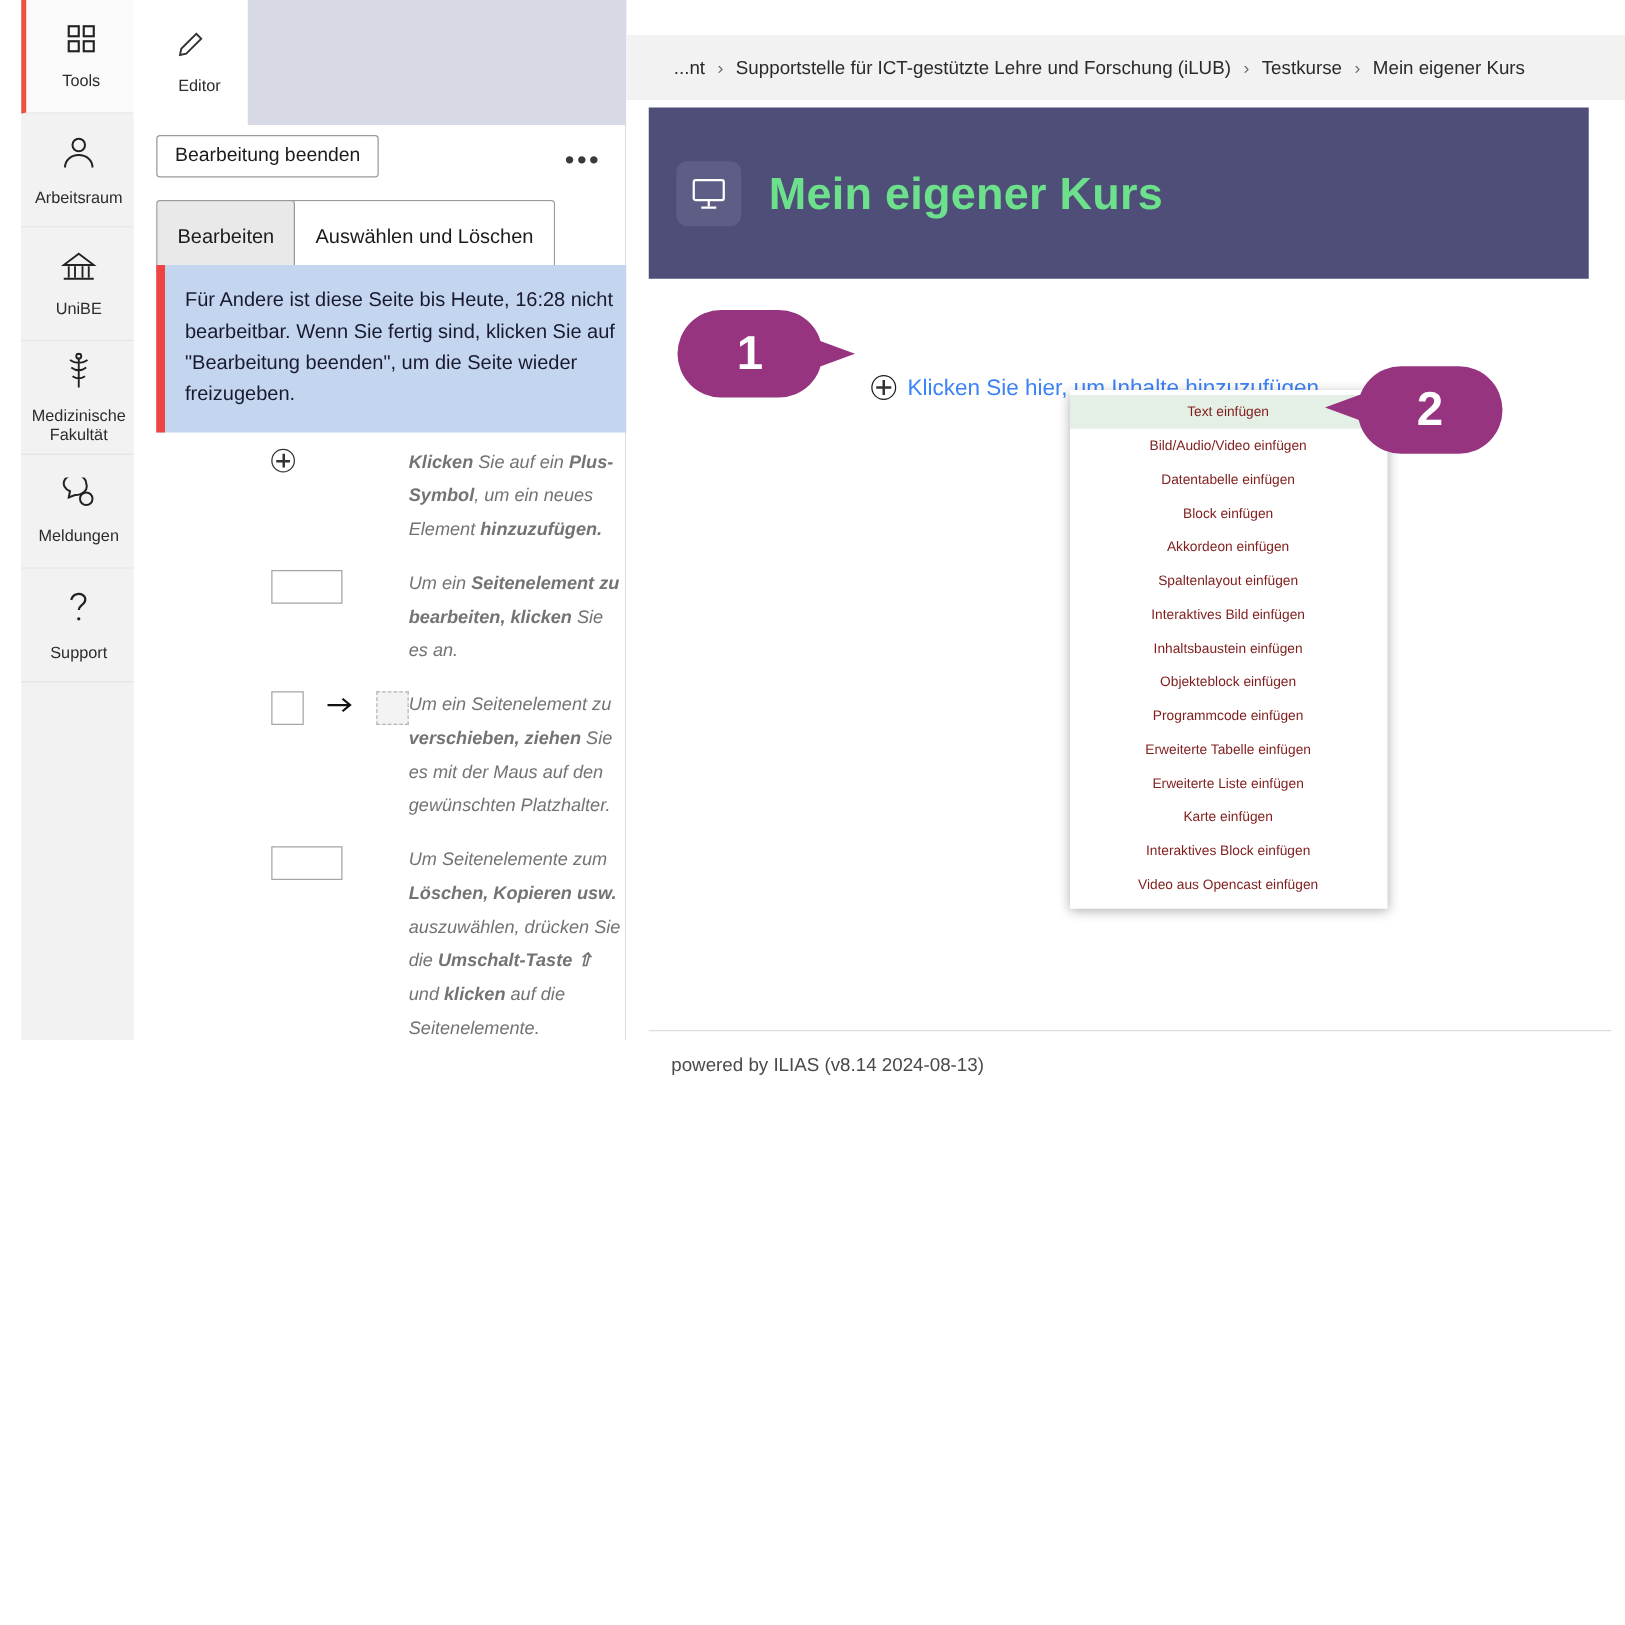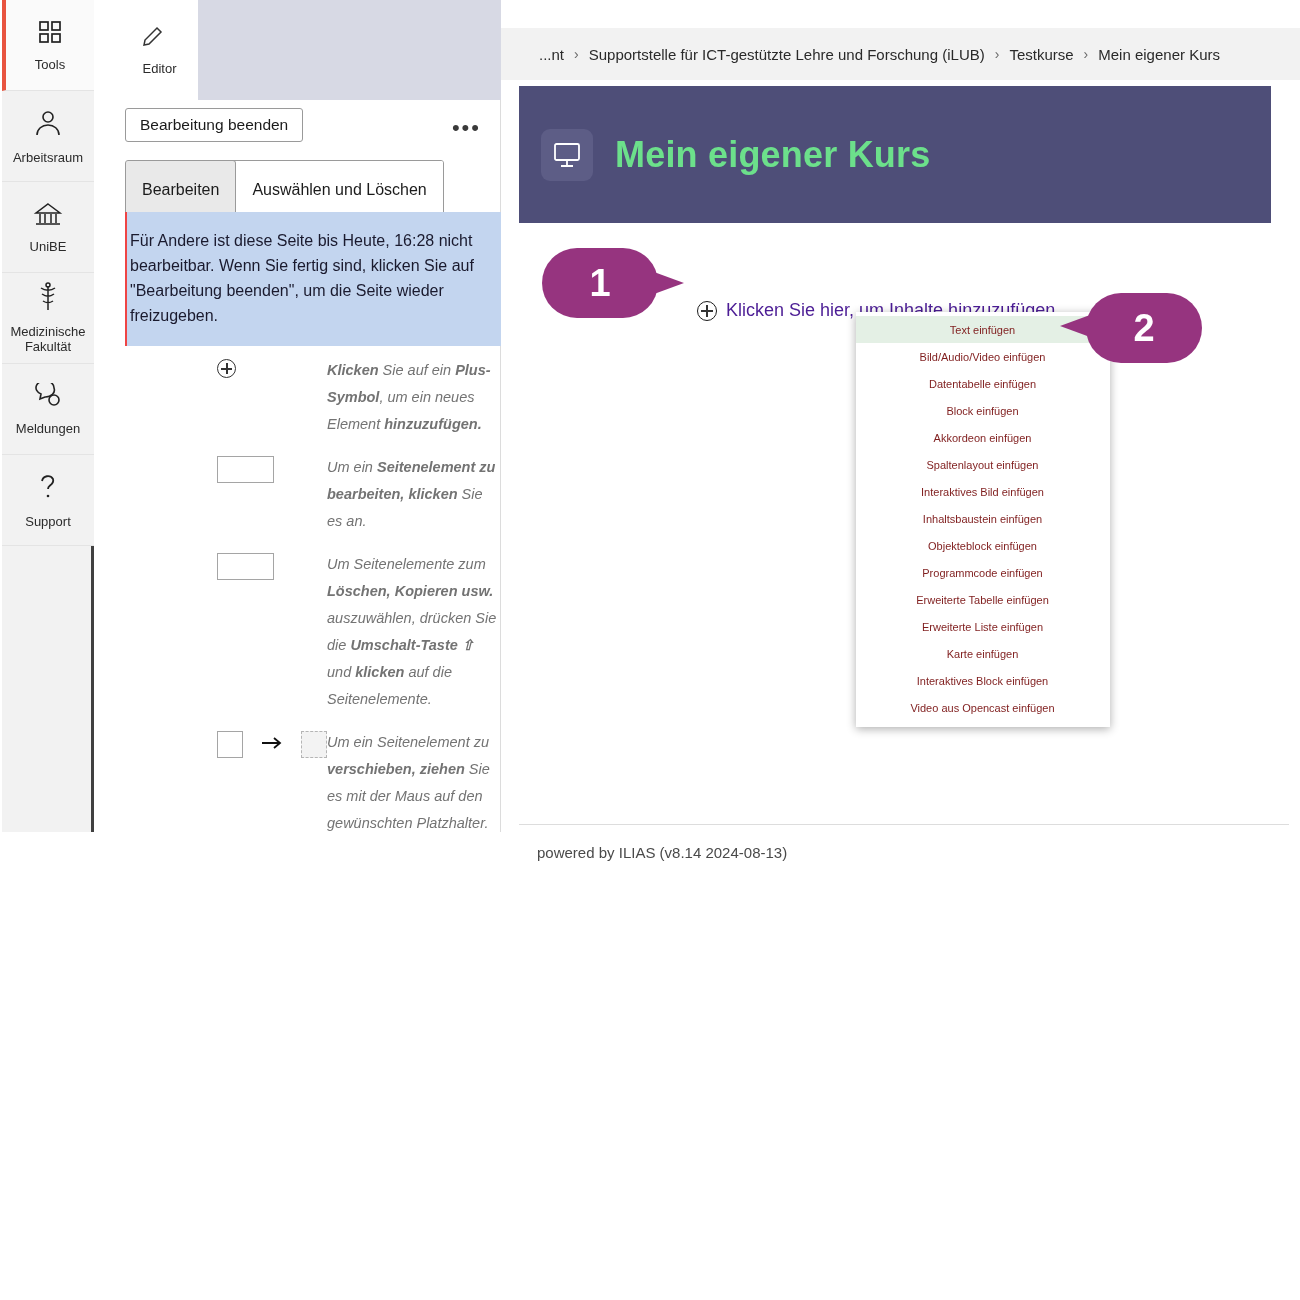--- a/index.html
+++ b/index.html
@@ -13,24 +13,24 @@
   }
   #app {
     position: relative;
     width: 1300px; height: 1300px;
     background: #ffffff;
   }
 
   
   #rail {
     position: absolute;
-    left: 2px; top: 0;
+    left: 17px; top: 0;
     width: 92px; height: 832px;
     background: #f2f2f2;
-    border-right: 3px solid #404040;
+    border-right: 1px solid #404040;
   }
   .rail-item {
     position: relative;
     width: 92px;
     height: 91px;
     display: flex;
     flex-direction: column;
     align-items: center;
     justify-content: center;
     gap: 8px;
@@ -124,22 +124,22 @@
     border: 1px solid #9a9a9a;
     margin: -1px 0 -1px -1px;
     border-radius: 3px;
   }
 
   #info-box {
     position: absolute;
     left: 18px; top: 212px;
     width: 404px;
     background: #c3d5ef;
-    border-left: 2px solid #ef4444;
-    padding: 16px 18px 18px 3px;
+    border-left: 7px solid #ef4444;
+    padding: 16px 18px 18px 16px;
     font-size: 16px;
     line-height: 25px;
     color: #1a1a2e;
   }
 
   #legend {
     position: absolute;
     left: 110px; top: 357px;
     width: 280px;
   }
@@ -232,24 +232,24 @@
     font-size: 36px;
     font-weight: 700;
     color: #6ce08b;
     letter-spacing: 0.2px;
   }
 
   #add-content-row {
     position: absolute;
     left: 196px; top: 272px;
     display: flex;
-    align-items: flex-end;
+    align-items: flex-start;
     gap: 9px;
     font-size: 18px;
-    color: #4c1d95;
+    color: #3b82f6;
     cursor: pointer;
   }
   .plus-circle.big {
     width: 20px; height: 20px;
     border-color: #1c1c1c;
   }
 
   #footer-line {
     position: absolute;
     left: 18px; top: 796px;
@@ -424,44 +424,44 @@
           <b>Klicken</b> Sie auf ein <b>Plus-Symbol</b>, um ein neues Element <b>hinzuzufügen.</b>
         </div>
       </div>
 
       <div class="legend-row">
         <div class="legend-glyph">
           <span class="ph-box"></span>
         </div>
         <div class="legend-text">
           Um ein <b>Seitenelement zu bearbeiten, klicken</b> Sie es an.
-        </div>
-      </div>
-
-      <div class="legend-row">
-        <div class="legend-glyph">
-          <span class="ph-box"></span>
-        </div>
-        <div class="legend-text">
-          Um Seitenelemente zum <b>Löschen, Kopieren usw.</b> auszuwählen, drücken Sie die <b>Umschalt-Taste ⇧</b> und <b>klicken</b> auf die Seitenelemente.
         </div>
       </div>
 
       <div class="legend-row" style="margin-left:-110px;">
         <div class="legend-glyph" style="width:220px;flex:0 0 220px;gap:10px;padding-left:110px;">
           <span class="ph-box"></span>
           <span style="margin:0 8px;">
             <svg width="22" height="14" viewBox="0 0 22 14" fill="none" stroke="#111" stroke-width="1.8">
               <path d="M1 7h17M13 2l6 5-6 5" fill="none"></path>
             </svg>
           </span>
           <span class="ph-box dashed"></span>
         </div>
         <div class="legend-text" style="width:215px;">
           Um ein Seitenelement zu <b>verschieben, ziehen</b> Sie es mit der Maus auf den gewünschten Platzhalter.
+        </div>
+      </div>
+
+      <div class="legend-row">
+        <div class="legend-glyph">
+          <span class="ph-box"></span>
+        </div>
+        <div class="legend-text">
+          Um Seitenelemente zum <b>Löschen, Kopieren usw.</b> auszuwählen, drücken Sie die <b>Umschalt-Taste ⇧</b> und <b>klicken</b> auf die Seitenelemente.
         </div>
       </div>
 
     </div>
   </div>
 
   <div id="main">
 
     <div id="breadcrumb-bar">
       <span class="crumb">...nt</span>

